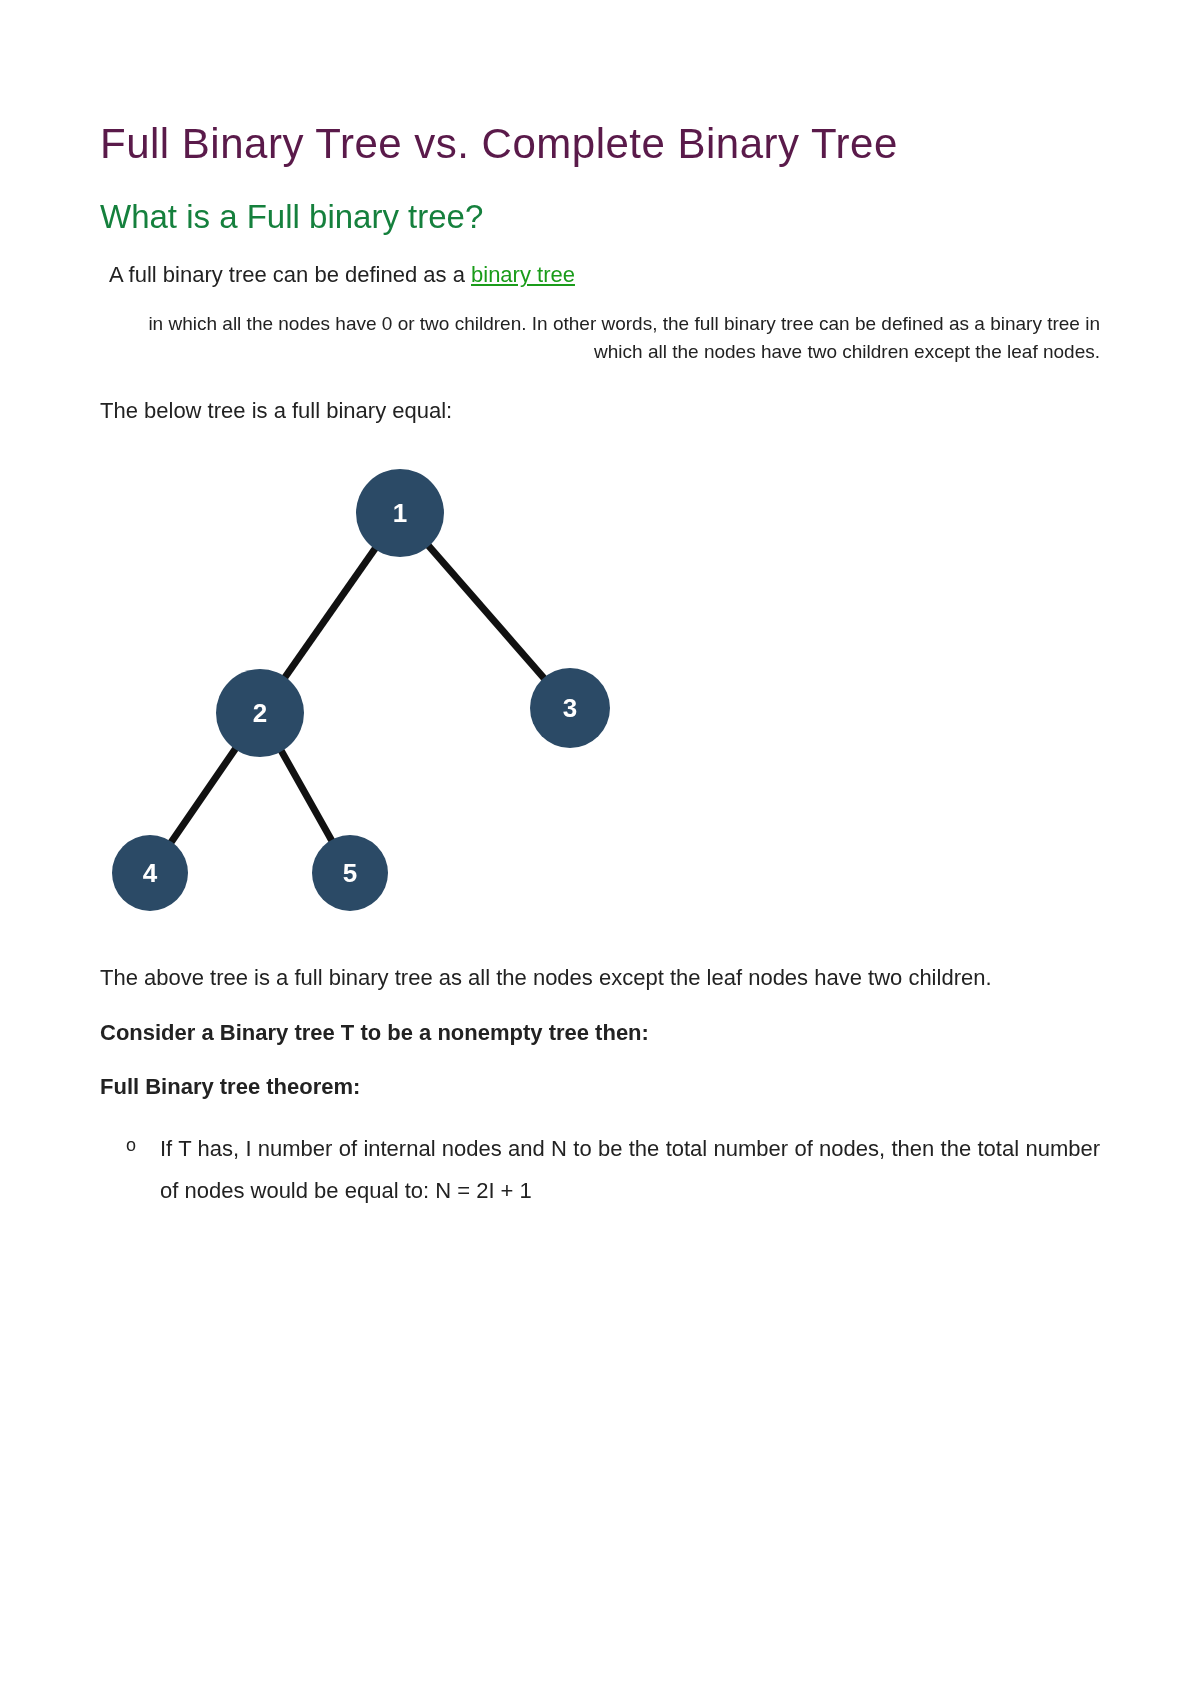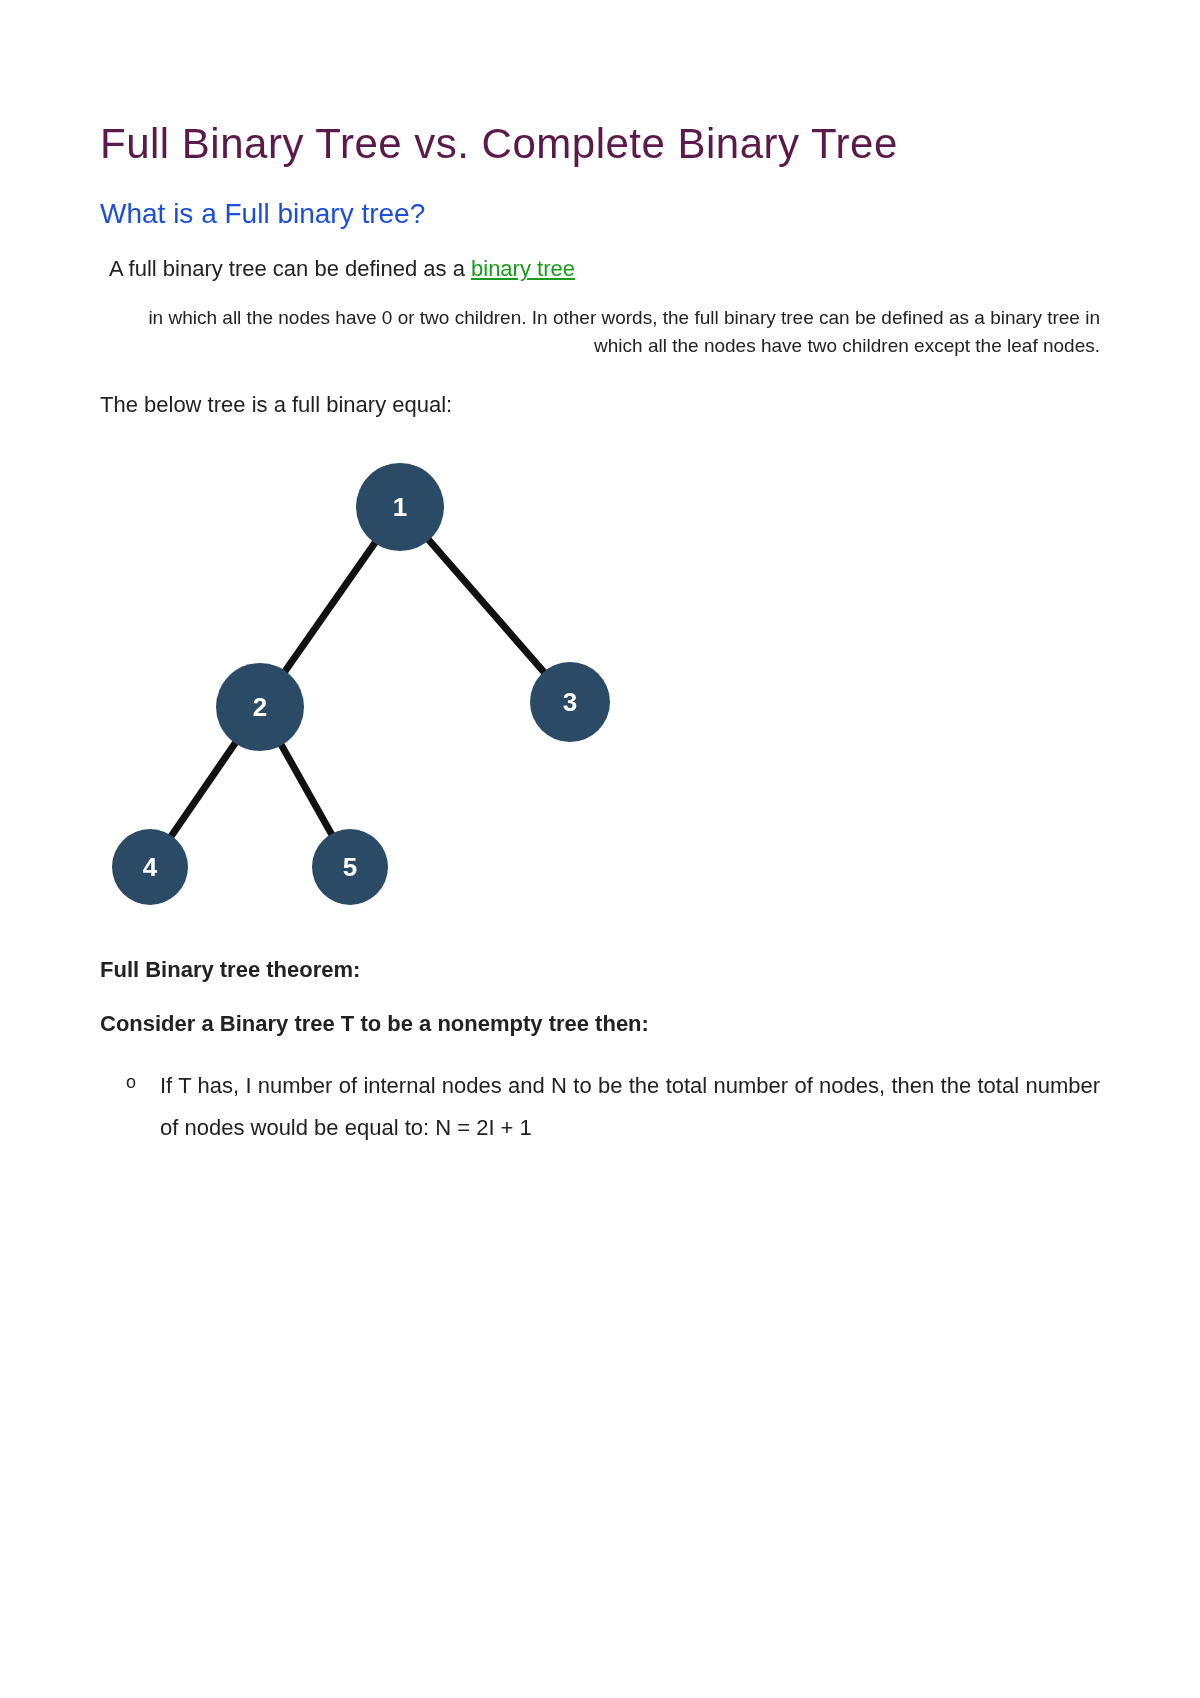--- a/index.html
+++ b/index.html
@@ -14,22 +14,22 @@
     padding: 120px 100px 60px 100px;
   }
   h1 {
     color: #5a1a4a;
     font-size: 42px;
     font-weight: 400;
     margin: 0 0 30px 0;
     letter-spacing: 0.5px;
   }
   h2 {
-    color: #1d4ed8;
-    font-size: 28px;
+    color: #15803d;
+    font-size: 33px;
     font-weight: 400;
     margin: 0 0 26px 0;
   }
   .intro {
     font-size: 22px;
     color: #222;
     margin: 0 0 22px 9px;
   }
   .intro a {
     color: #1a9c1a;
@@ -117,22 +117,23 @@
         <text x="160" y="260" text-anchor="middle" dominant-baseline="central" fill="#fff" font-size="26" font-weight="700" font-family="Arial, sans-serif">2</text>
         <circle cx="470" cy="255" r="40" fill="#2b4a66"></circle>
         <text x="470" y="255" text-anchor="middle" dominant-baseline="central" fill="#fff" font-size="26" font-weight="700" font-family="Arial, sans-serif">3</text>
         <circle cx="50" cy="420" r="38" fill="#2b4a66"></circle>
         <text x="50" y="420" text-anchor="middle" dominant-baseline="central" fill="#fff" font-size="26" font-weight="700" font-family="Arial, sans-serif">4</text>
         <circle cx="250" cy="420" r="38" fill="#2b4a66"></circle>
         <text x="250" y="420" text-anchor="middle" dominant-baseline="central" fill="#fff" font-size="26" font-weight="700" font-family="Arial, sans-serif">5</text>
       </svg>
   </div>
 
+  <p class="body-para-justify">The above tree is a full binary tree as all the nodes except the leaf nodes have two children.</p>
+
+  <p class="strong">Consider a Binary tree T to be a nonempty tree then:</p>
 
   <p class="strong">Full Binary tree theorem:</p>
-
-  <p class="strong">Consider a Binary tree T to be a nonempty tree then:</p>
 
   <ul class="theorem">
     <li>If T has, I number of internal nodes and N to be the total number of nodes, then the total number of nodes would be equal to: N = 2I + 1</li>
   </ul>
 
 </div>
 
 </body></html>

